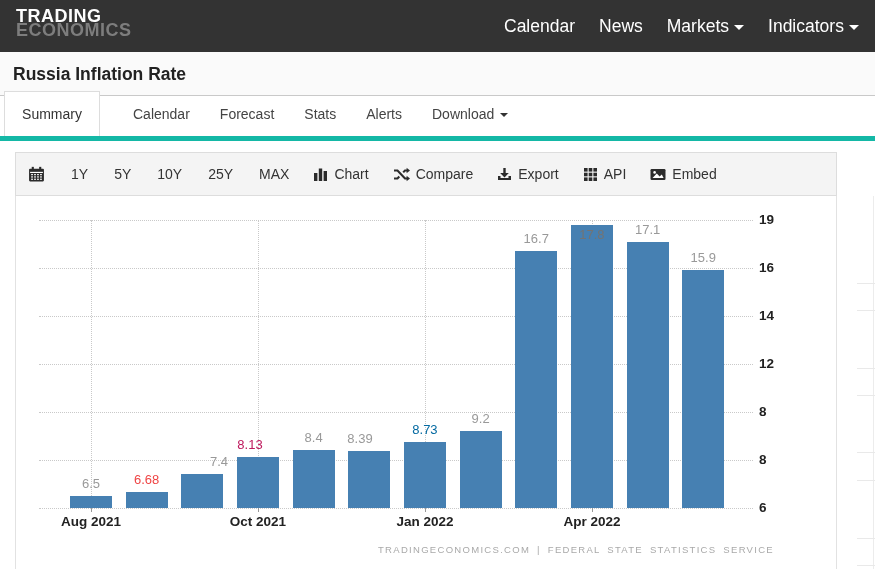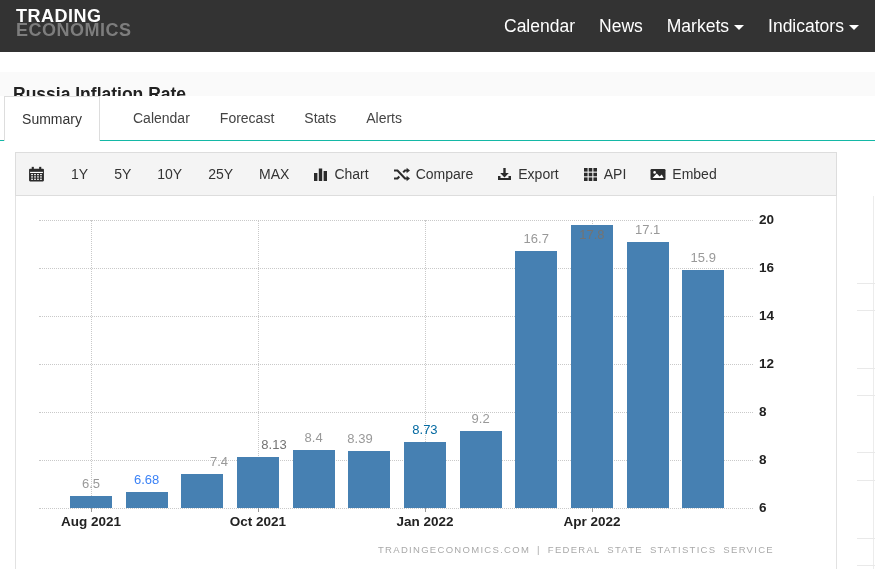--- a/index.html
+++ b/index.html
@@ -14,26 +14,26 @@
   .logo .l1 { color:#fdfdfd; }
   .logo .l2 { color:#7d7d7d; }
   .nav-items { position:absolute; left:504px; top:0; height:52px; display:flex;
     align-items:center; column-gap:24px; white-space:nowrap; }
   .nav-item { color:#fff; font-size:17.5px; cursor:pointer; display:flex; align-items:center; }
   .caret { display:inline-block; width:0; height:0; border-left:5px solid transparent;
     border-right:5px solid transparent; border-top:5px solid #fff; margin-left:5px; margin-top:3px; }
 
   
   .title-bar { position:absolute; left:0; top:52px; width:875px; height:44px;
-    background:#fafafa; border-bottom:1px solid #c9c9c9;margin-top:20px; }
+    background:#fafafa; border-bottom:1px solid #c9c9c9; }
   .page-title { position:absolute; left:13px; top:12px; font-size:17.5px; font-weight:bold; color:#222; }
 
   
   .tabs { position:absolute; left:0; top:96px; width:875px; height:45px; background:#fff;
-    border-bottom:1px solid #14b8a6; display:flex; align-items:flex-start; }
+    border-bottom:5px solid #14b8a6; display:flex; align-items:flex-end; }
   .tab { font-size:14px; color:#444; line-height:44px; padding:0 15px; cursor:pointer;
     display:flex; align-items:center; }
   .tab.active { margin-left:4px; width:96px; justify-content:center; padding:0;
     background:#fff; border:1px solid #ddd; border-bottom:none; height:45px;
     position:relative; z-index:2; color:#333; }
   .tab.first-inactive { margin-left:18px; }
   .tab .caret-dark { display:inline-block; width:0; height:0; border-left:4px solid transparent;
     border-right:4px solid transparent; border-top:4px solid #333; margin-left:6px; margin-top:2px; }
 
   
@@ -107,20 +107,24 @@
       <span>Calendar</span>
     </div>
     <div class="tab">
       <span>Forecast</span>
     </div>
     <div class="tab">
       <span>Stats</span>
     </div>
     <div class="tab">
       <span>Alerts</span>
+    </div>
+    <div class="tab">
+      <span>Download</span>
+      <span class="caret-dark"></span>
     </div>
   </div>
 
   <div class="toolbar">
     <div class="tb-item tb-cal">
       <svg width="17" height="17" viewBox="0 0 16 16">
         <rect x="1" y="2.5" width="14" height="12" rx="1" fill="#2b2b2b"></rect>
         <rect x="3.5" y="0.8" width="2" height="3" fill="#2b2b2b"></rect>
         <rect x="10.5" y="0.8" width="2" height="3" fill="#2b2b2b"></rect>
         <rect x="2" y="5.5" width="12" height="1.1" fill="#fff"></rect>
@@ -218,41 +222,41 @@
         <div class="y-label" style="left: 743px; top: 256px;">8</div>
         <div class="gridline-h" style="left: 23px; top: 216px; width: 714px;"></div>
         <div class="y-label" style="left: 743px; top: 208px;">8</div>
         <div class="gridline-h" style="left: 23px; top: 168px; width: 714px;"></div>
         <div class="y-label" style="left: 743px; top: 160px;">12</div>
         <div class="gridline-h" style="left: 23px; top: 120px; width: 714px;"></div>
         <div class="y-label" style="left: 743px; top: 112px;">14</div>
         <div class="gridline-h" style="left: 23px; top: 72px; width: 714px;"></div>
         <div class="y-label" style="left: 743px; top: 64px;">16</div>
         <div class="gridline-h" style="left: 23px; top: 24px; width: 714px;"></div>
-        <div class="y-label" style="left: 743px; top: 16px;">20</div>
+        <div class="y-label" style="left: 743px; top: 16px;">19</div>
         <div class="gridline-v" style="left: 75px; top: 24px; height: 288px;"></div>
         <div class="x-tick" style="left: 75px; top: 312px;"></div>
         <div class="x-label" style="left: 35px; top: 318px;">Aug 2021</div>
         <div class="gridline-v" style="left: 241.98px; top: 24px; height: 288px;"></div>
         <div class="x-tick" style="left: 241.98px; top: 312px;"></div>
         <div class="x-label" style="left: 201.98px; top: 318px;">Oct 2021</div>
         <div class="gridline-v" style="left: 408.96px; top: 24px; height: 288px;"></div>
         <div class="x-tick" style="left: 408.96px; top: 312px;"></div>
         <div class="x-label" style="left: 368.96px; top: 318px;">Jan 2022</div>
         <div class="gridline-v" style="left: 575.94px; top: 24px; height: 288px;"></div>
         <div class="x-tick" style="left: 575.94px; top: 312px;"></div>
         <div class="x-label" style="left: 535.94px; top: 318px;">Apr 2022</div>
         <div class="bar" style="left: 54px; top: 300px; width: 42px; height: 12px; background: rgb(70, 128, 178);"></div>
         <div class="bar-label" style="left: 45px; top: 280px; color: rgb(153, 153, 153);">6.5</div>
         <div class="bar" style="left: 109.66px; top: 295.68px; width: 42px; height: 16.32px; background: rgb(70, 128, 178);"></div>
-        <div class="bar-label" style="left: 100.66px; top: 275.68px; color: #3b82f6;">6.68</div>
+        <div class="bar-label" style="left: 100.66px; top: 275.68px; color: #ef4444;">6.68</div>
         <div class="bar" style="left: 165.32px; top: 278.4px; width: 42px; height: 33.6px; background: rgb(70, 128, 178);"></div>
         <div class="bar-label" style="left: 173px; top: 258.4px; color: rgb(153, 153, 153);">7.4</div>
         <div class="bar" style="left: 220.98px; top: 260.88px; width: 42px; height: 51.12px; background: rgb(70, 128, 178);"></div>
-        <div class="bar-label" style="left: 228px; top: 240.88px; color: #737373;">8.13</div>
+        <div class="bar-label" style="left: 204px; top: 240.88px; color: #be185d;">8.13</div>
         <div class="bar" style="left: 276.64px; top: 254.4px; width: 42px; height: 57.6px; background: rgb(70, 128, 178);"></div>
         <div class="bar-label" style="left: 267.64px; top: 234.4px; color: rgb(153, 153, 153);">8.4</div>
         <div class="bar" style="left: 332.3px; top: 254.64px; width: 42px; height: 57.36px; background: rgb(70, 128, 178);"></div>
         <div class="bar-label" style="left: 314px; top: 234.64px; color: rgb(153, 153, 153);">8.39</div>
         <div class="bar" style="left: 387.96px; top: 246.48px; width: 42px; height: 65.52px; background: rgb(70, 128, 178);"></div>
         <div class="bar-label" style="left: 378.96px; top: 226.48px; color: #0369a1;">8.73</div>
         <div class="bar" style="left: 443.62px; top: 235.2px; width: 42px; height: 76.8px; background: rgb(70, 128, 178);"></div>
         <div class="bar-label" style="left: 434.62px; top: 215.2px; color: rgb(153, 153, 153);">9.2</div>
         <div class="bar" style="left: 499.28px; top: 55.2px; width: 42px; height: 256.8px; background: rgb(70, 128, 178);"></div>
         <div class="bar-label" style="left: 490.28px; top: 35.2px; color: rgb(153, 153, 153);">16.7</div>

